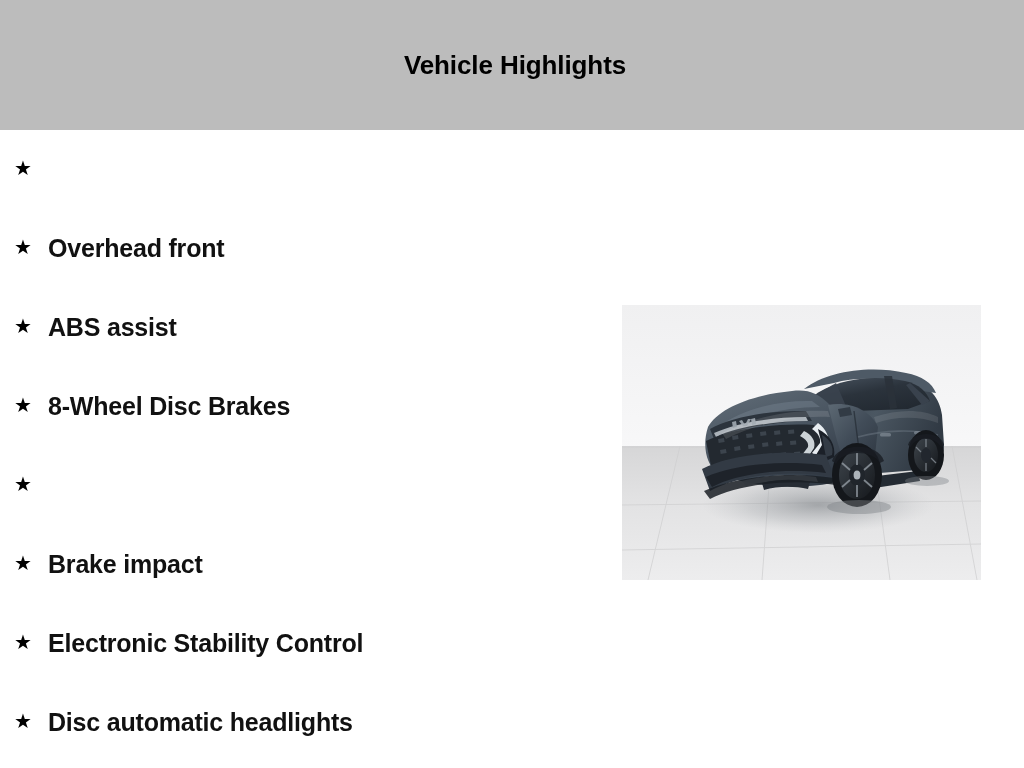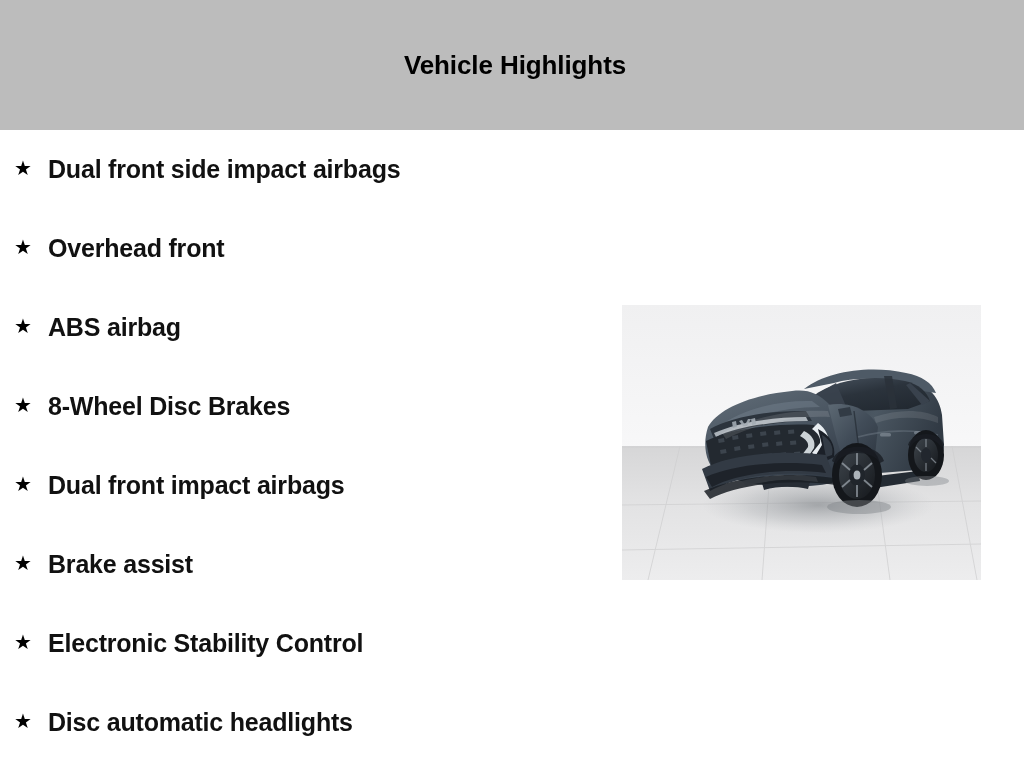--- a/index.html
+++ b/index.html
@@ -104,46 +104,44 @@
 <div class="page">
 
   <div class="header">
     <div class="header-title">Vehicle Highlights</div>
   </div>
 
   <ul class="highlights">
 
     <li class="highlight-item">
       <span class="bullet-star">★</span>
-      <span class="highlight-label">Dual front side impact airbags</span>
     </li>
 
     <li class="highlight-item">
       <span class="bullet-star">★</span>
       <span class="highlight-label">Overhead front</span>
     </li>
 
     <li class="highlight-item">
       <span class="bullet-star">★</span>
-      <span class="highlight-label">ABS airbag</span>
+      <span class="highlight-label">ABS assist</span>
     </li>
 
     <li class="highlight-item">
       <span class="bullet-star">★</span>
       <span class="highlight-label">8-Wheel Disc Brakes</span>
     </li>
 
     <li class="highlight-item">
       <span class="bullet-star">★</span>
-      <span class="highlight-label">Dual front impact airbags</span>
-    </li>
-
-    <li class="highlight-item">
-      <span class="bullet-star">★</span>
-      <span class="highlight-label">Brake assist</span>
+    </li>
+
+    <li class="highlight-item">
+      <span class="bullet-star">★</span>
+      <span class="highlight-label">Brake impact</span>
     </li>
 
     <li class="highlight-item">
       <span class="bullet-star">★</span>
       <span class="highlight-label">Electronic Stability Control</span>
     </li>
 
     <li class="highlight-item">
       <span class="bullet-star">★</span>
       <span class="highlight-label">Disc automatic headlights</span>

